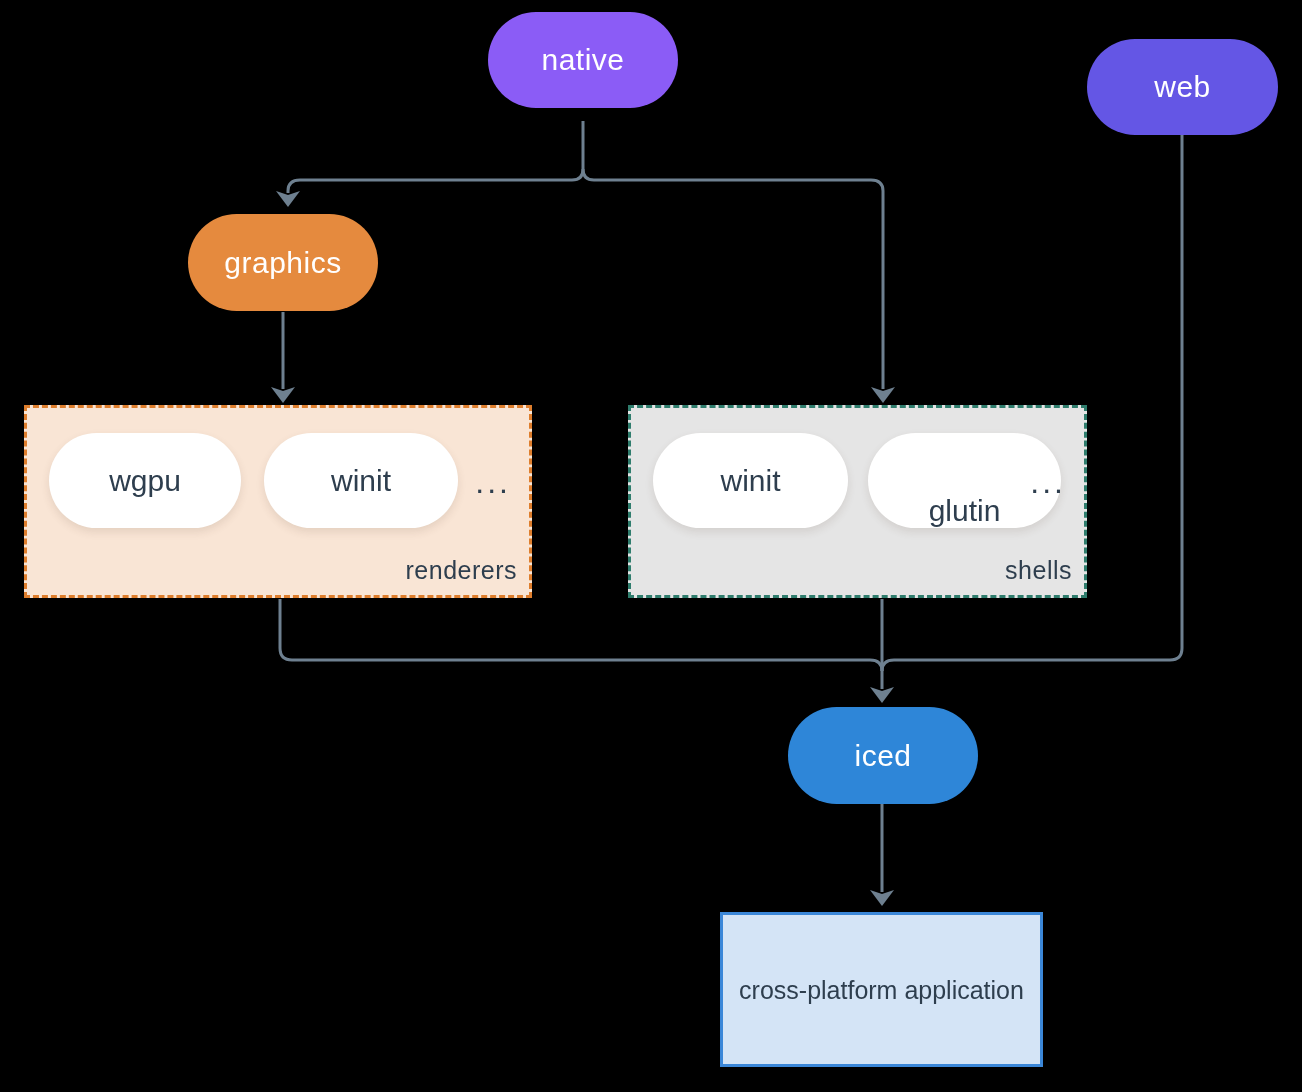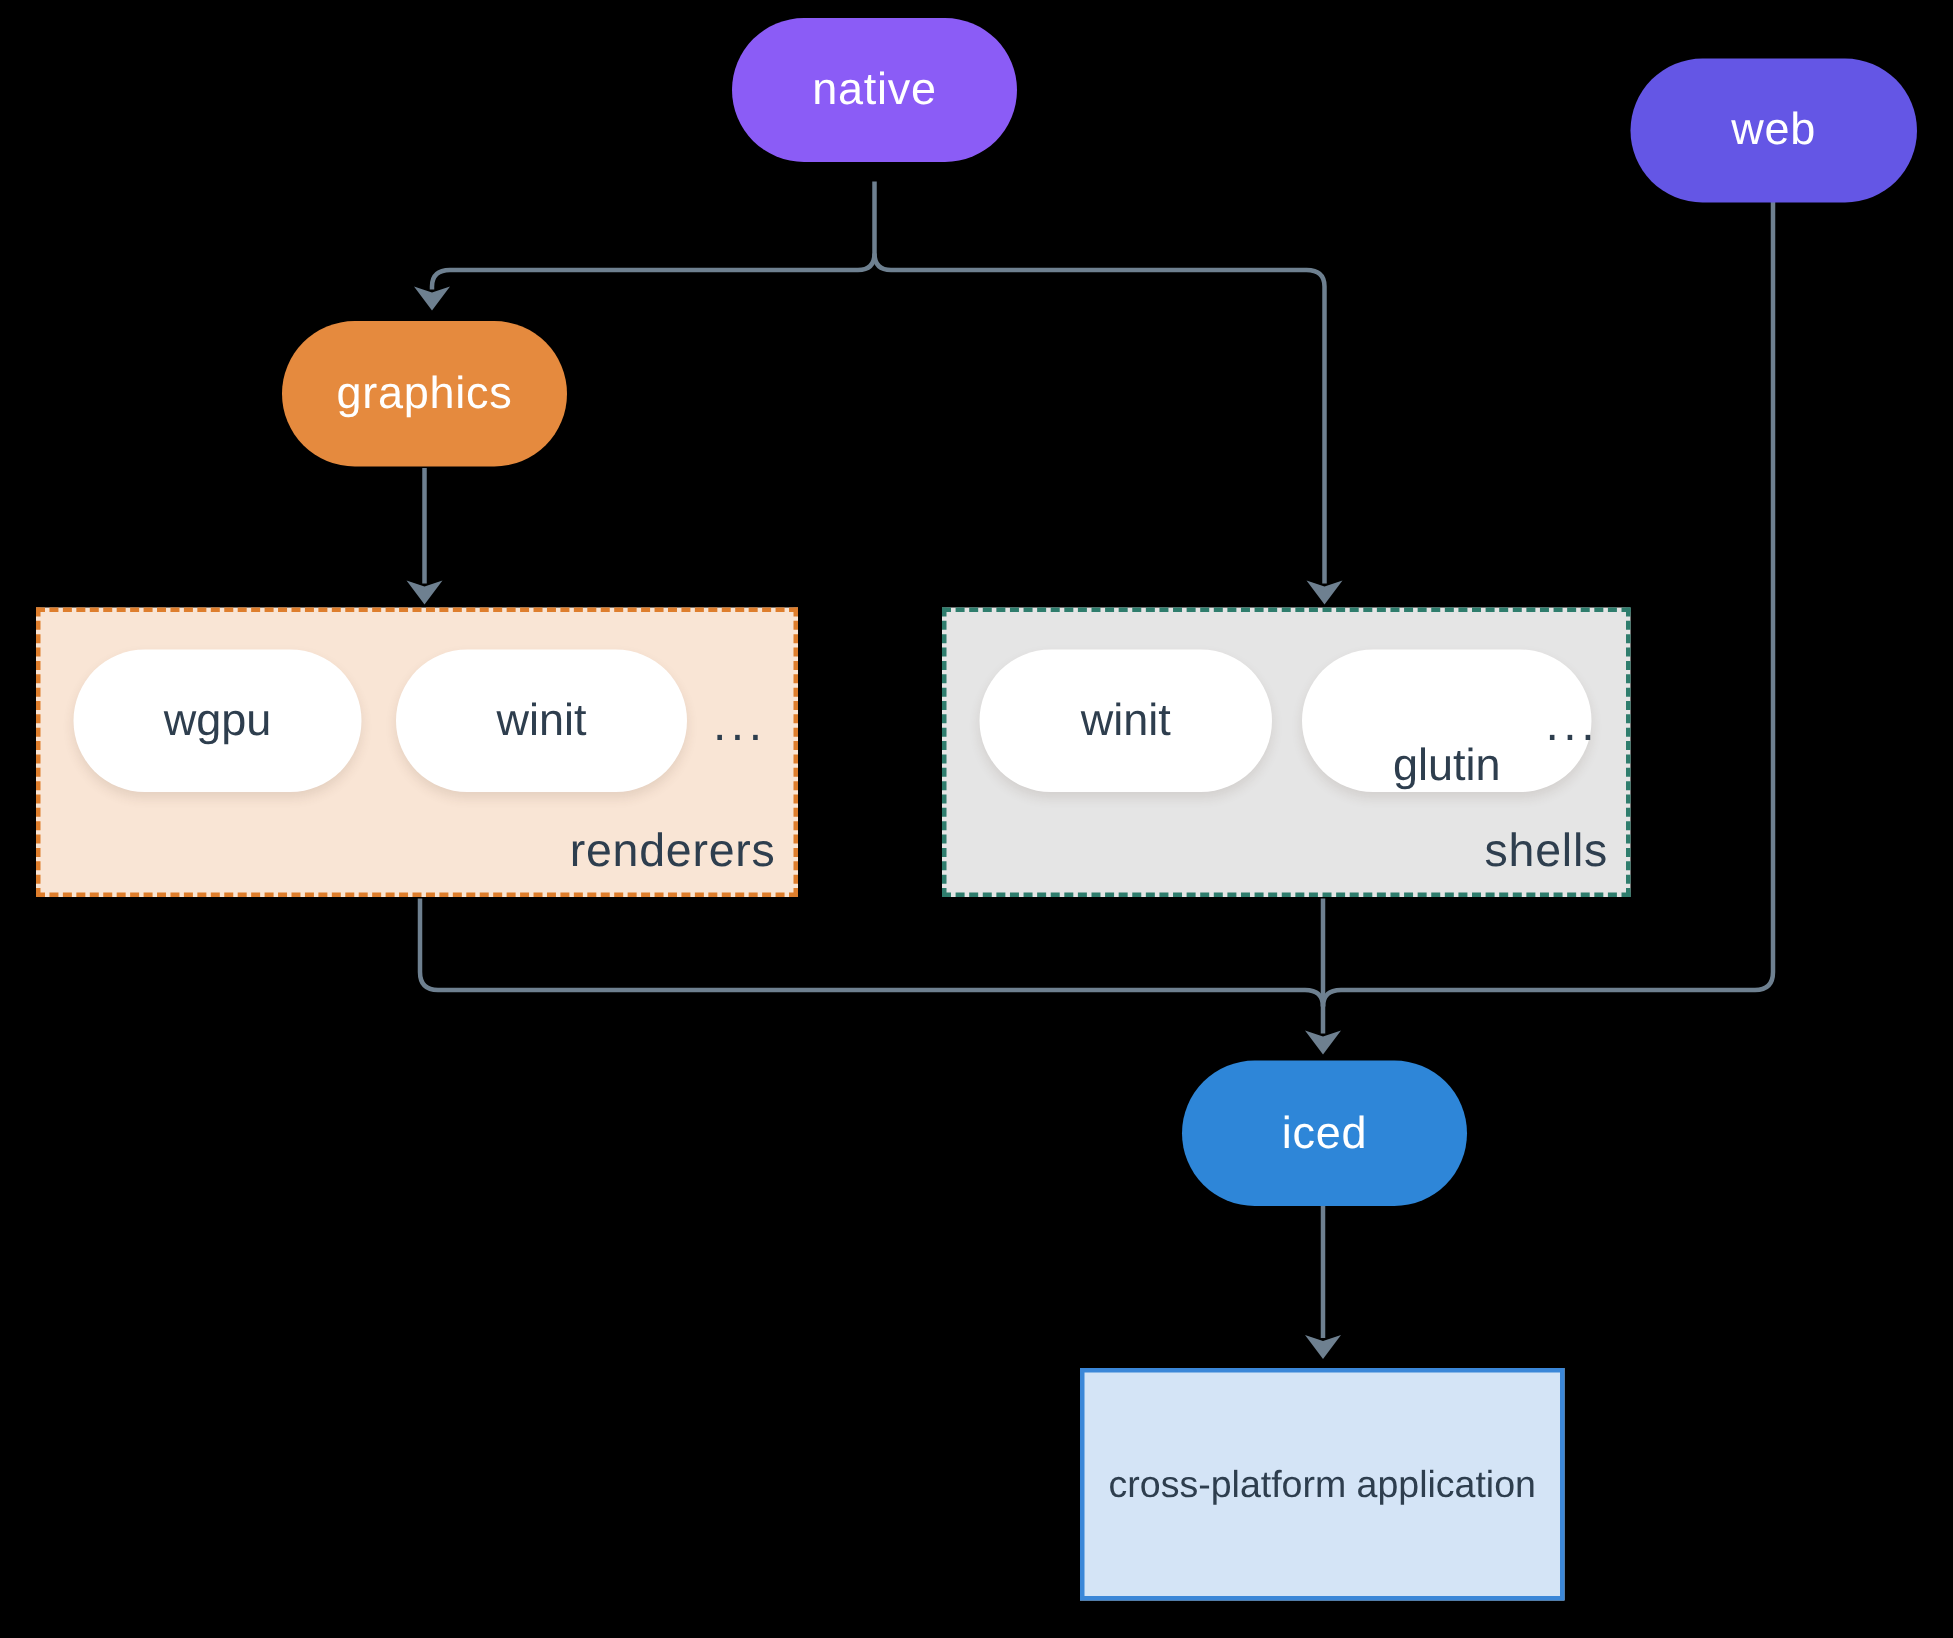--- a/index.html
+++ b/index.html
@@ -42,21 +42,21 @@
   .group-renderers .wp1{left:22px;top:25px;width:192px;height:95px;}
   .group-renderers .wp2{left:237px;top:25px;width:194px;height:95px;}
   .group-shells .wp1{left:22px;top:25px;width:195px;height:95px;}
   .group-shells .wp2{left:237px;top:25px;width:193px;height:95px;align-items:flex-end;}
   .ellipsis{
     position:absolute;right:18px;top:56px;
     color:#2e3e4e;font-size:32px;letter-spacing:3px;
   }
   .group-label{
     position:absolute;right:12px;bottom:10px;
-    color:#2e3e4e;font-size:31px;letter-spacing:0.5px;
+    color:#2e3e4e;font-size:25px;letter-spacing:0.5px;
   }
   .app-box{
     position:absolute;left:720px;top:912px;width:323px;height:155px;
     box-sizing:border-box;
     background:#d4e4f6;
     border:3px solid #3b87d8;
     display:flex;align-items:center;justify-content:center;
     text-align:center;
     color:#2e3e4e;
     font-size:25px;

